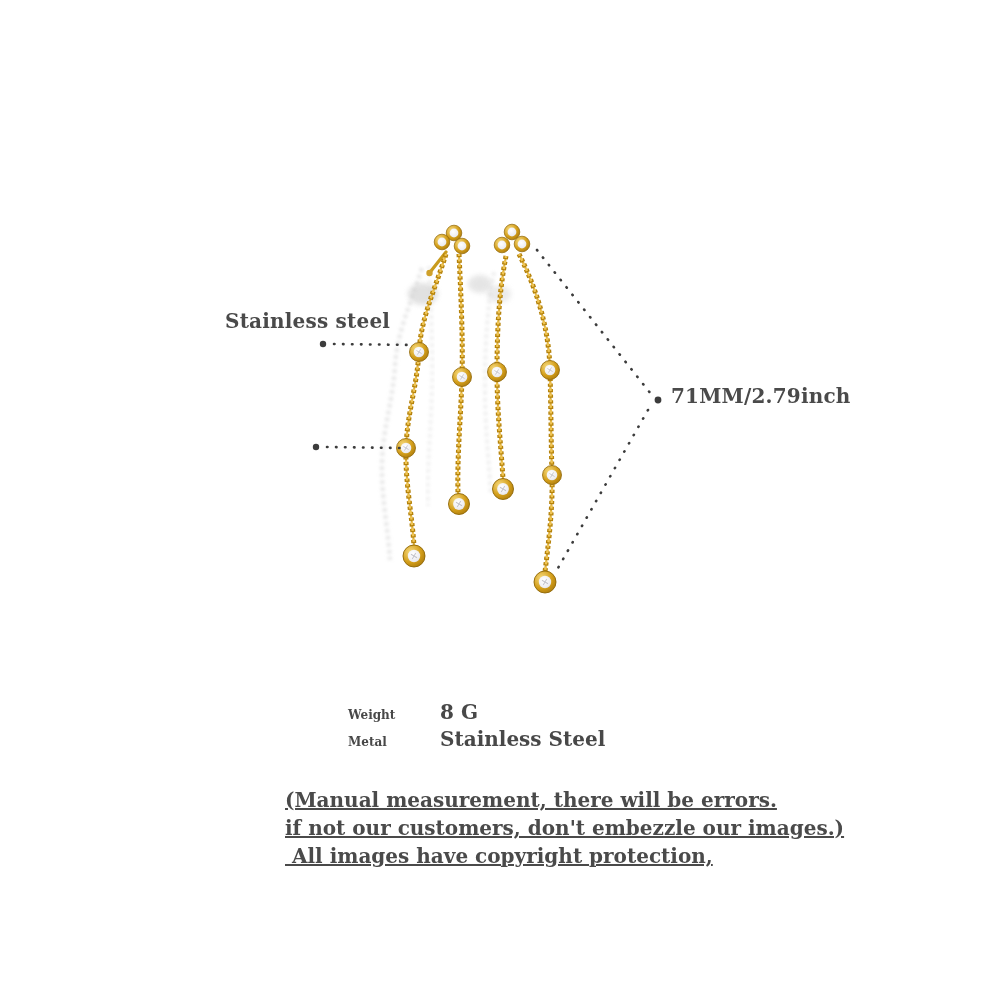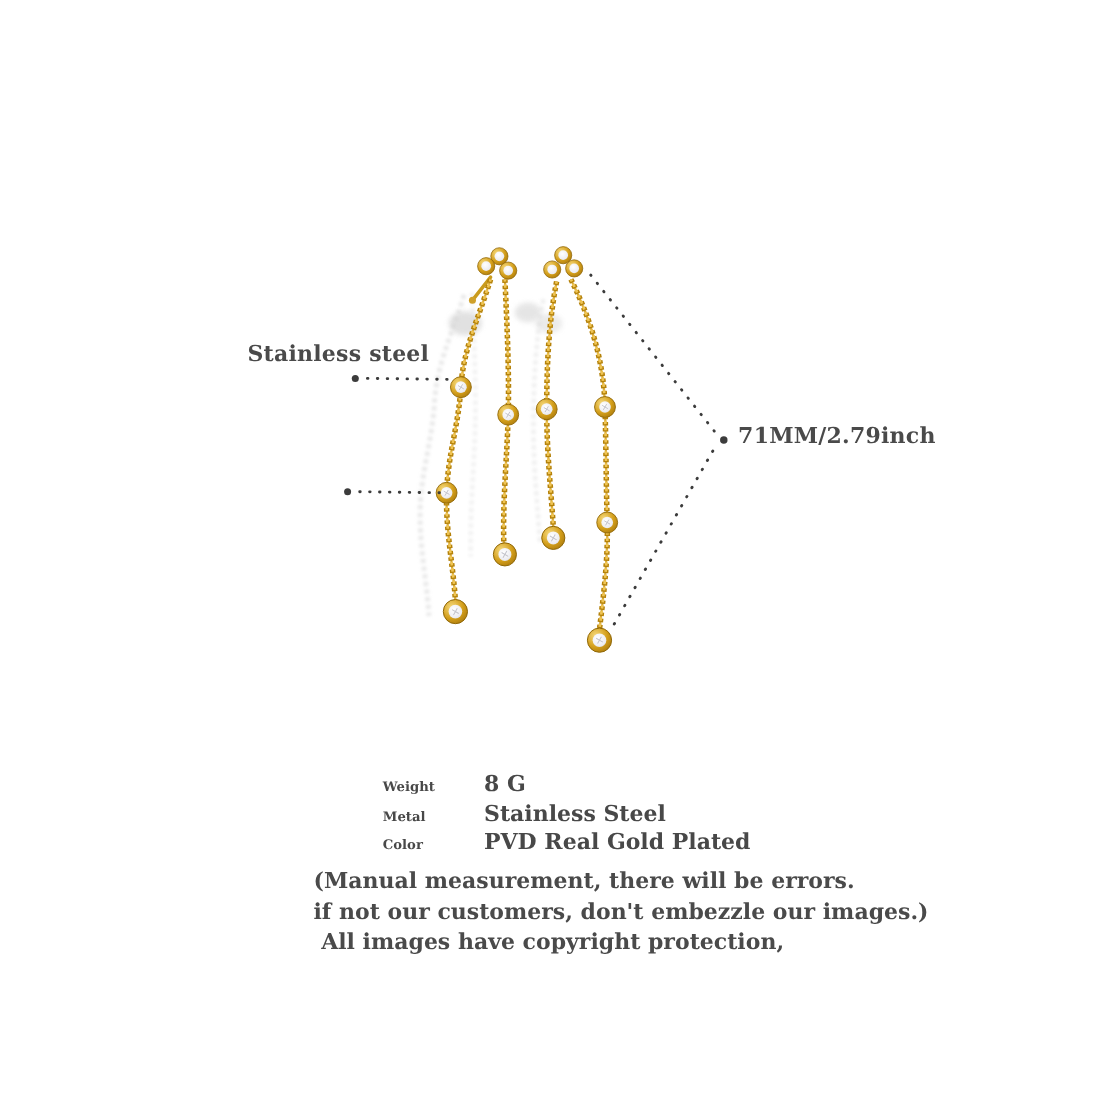--- a/index.html
+++ b/index.html
@@ -59,21 +59,21 @@
   }
   .disclaimer {
     position: absolute;
     left: 285px;
     top: 786px;
     font-weight: 700;
     font-size: 20px;
     line-height: 28px;
     color: #4a4a4a;
   }
-  .disclaimer-line { white-space: pre; }
+  .disclaimer-line { white-space: pre; text-decoration: underline; }
 </style>
 </head>
 <body>
 
 <div class="canvas">
 
   <svg class="illustration-svg" viewBox="0 0 1000 1000">
     <defs>
       <radialGradient id="bezelGrad" cx="0.35" cy="0.32" r="0.85">
         <stop offset="0" stop-color="#F6DA7E"></stop>
@@ -237,24 +237,20 @@
 
   <div class="specs">
     <div class="spec-row">
       <div class="spec-label">Weight</div>
       <div class="spec-value">8 G</div>
     </div>
     <div class="spec-row">
       <div class="spec-label">Metal</div>
       <div class="spec-value">Stainless Steel</div>
     </div>
-    <div class="spec-row">
-      <div class="spec-label">Color</div>
-      <div class="spec-value">PVD Real Gold Plated</div>
-    </div>
   </div>
 
   <div class="disclaimer">
     <div class="disclaimer-line">(Manual measurement, there will be errors.</div>
     <div class="disclaimer-line">if not our customers, don't embezzle our images.)</div>
     <div class="disclaimer-line"> All images have copyright protection,</div>
   </div>
 
 </div>
 

